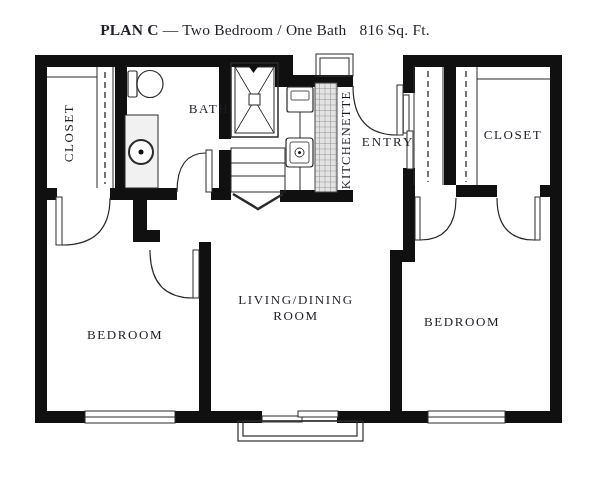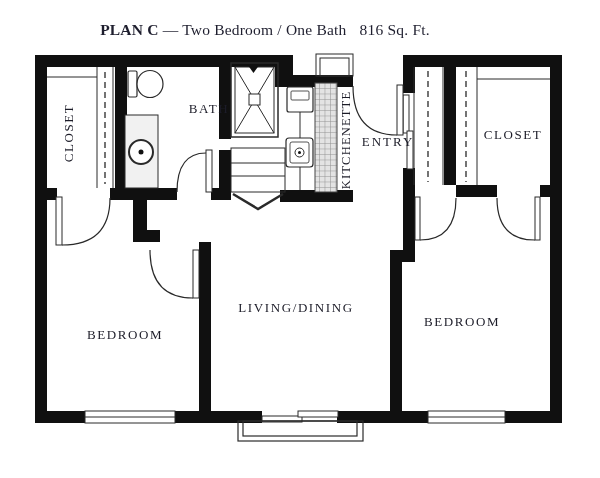--- a/index.html
+++ b/index.html
@@ -185,16 +185,17 @@
   </svg>
 
   <div class="label vertical" style="left:69px;top:133px;">CLOSET</div>
   <div class="label" style="left:209px;top:109px;">BATH</div>
   <div class="label vertical small" style="left:346px;top:140px;">KITCHENETTE</div>
   <div class="label" style="left:388px;top:142px;letter-spacing:2px;">ENTRY</div>
   <div class="label" style="left:513px;top:135px;">CLOSET</div>
   <div class="label" style="left:125px;top:335px;">BEDROOM</div>
   <div class="label" id="living-label" style="left:296px;top:308px;">
     <div>LIVING/DINING</div>
+    <div>ROOM</div>
   </div>
   <div class="label" style="left:462px;top:322px;">BEDROOM</div>
 
 </div>
 
 </body></html>

